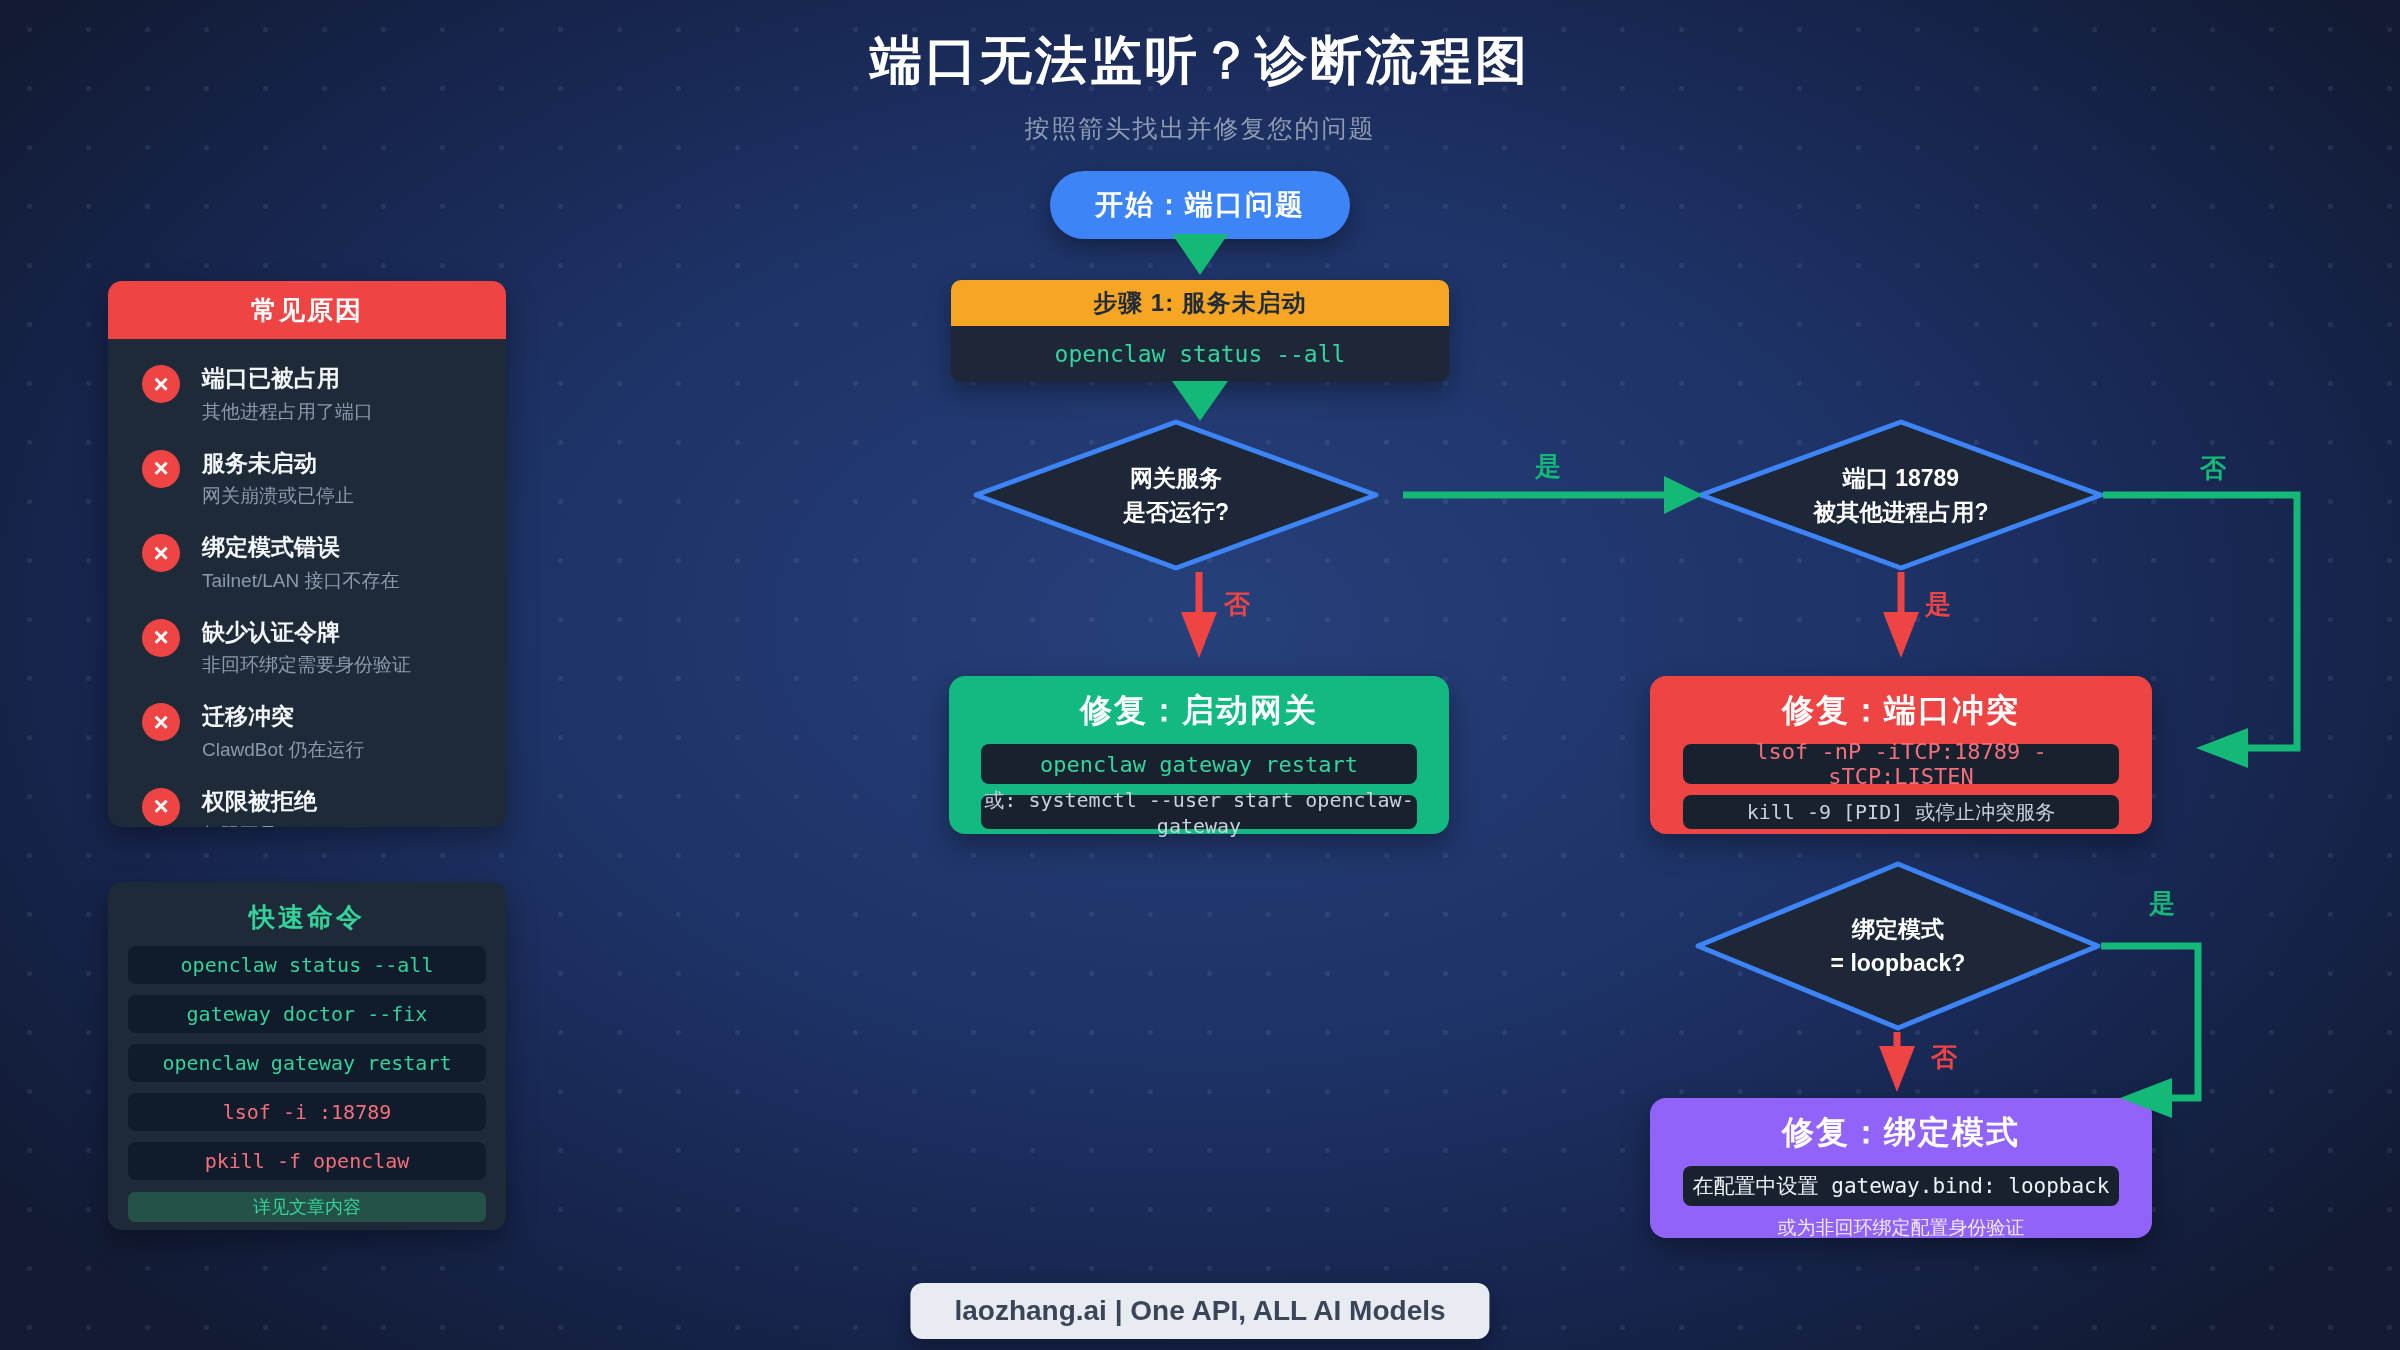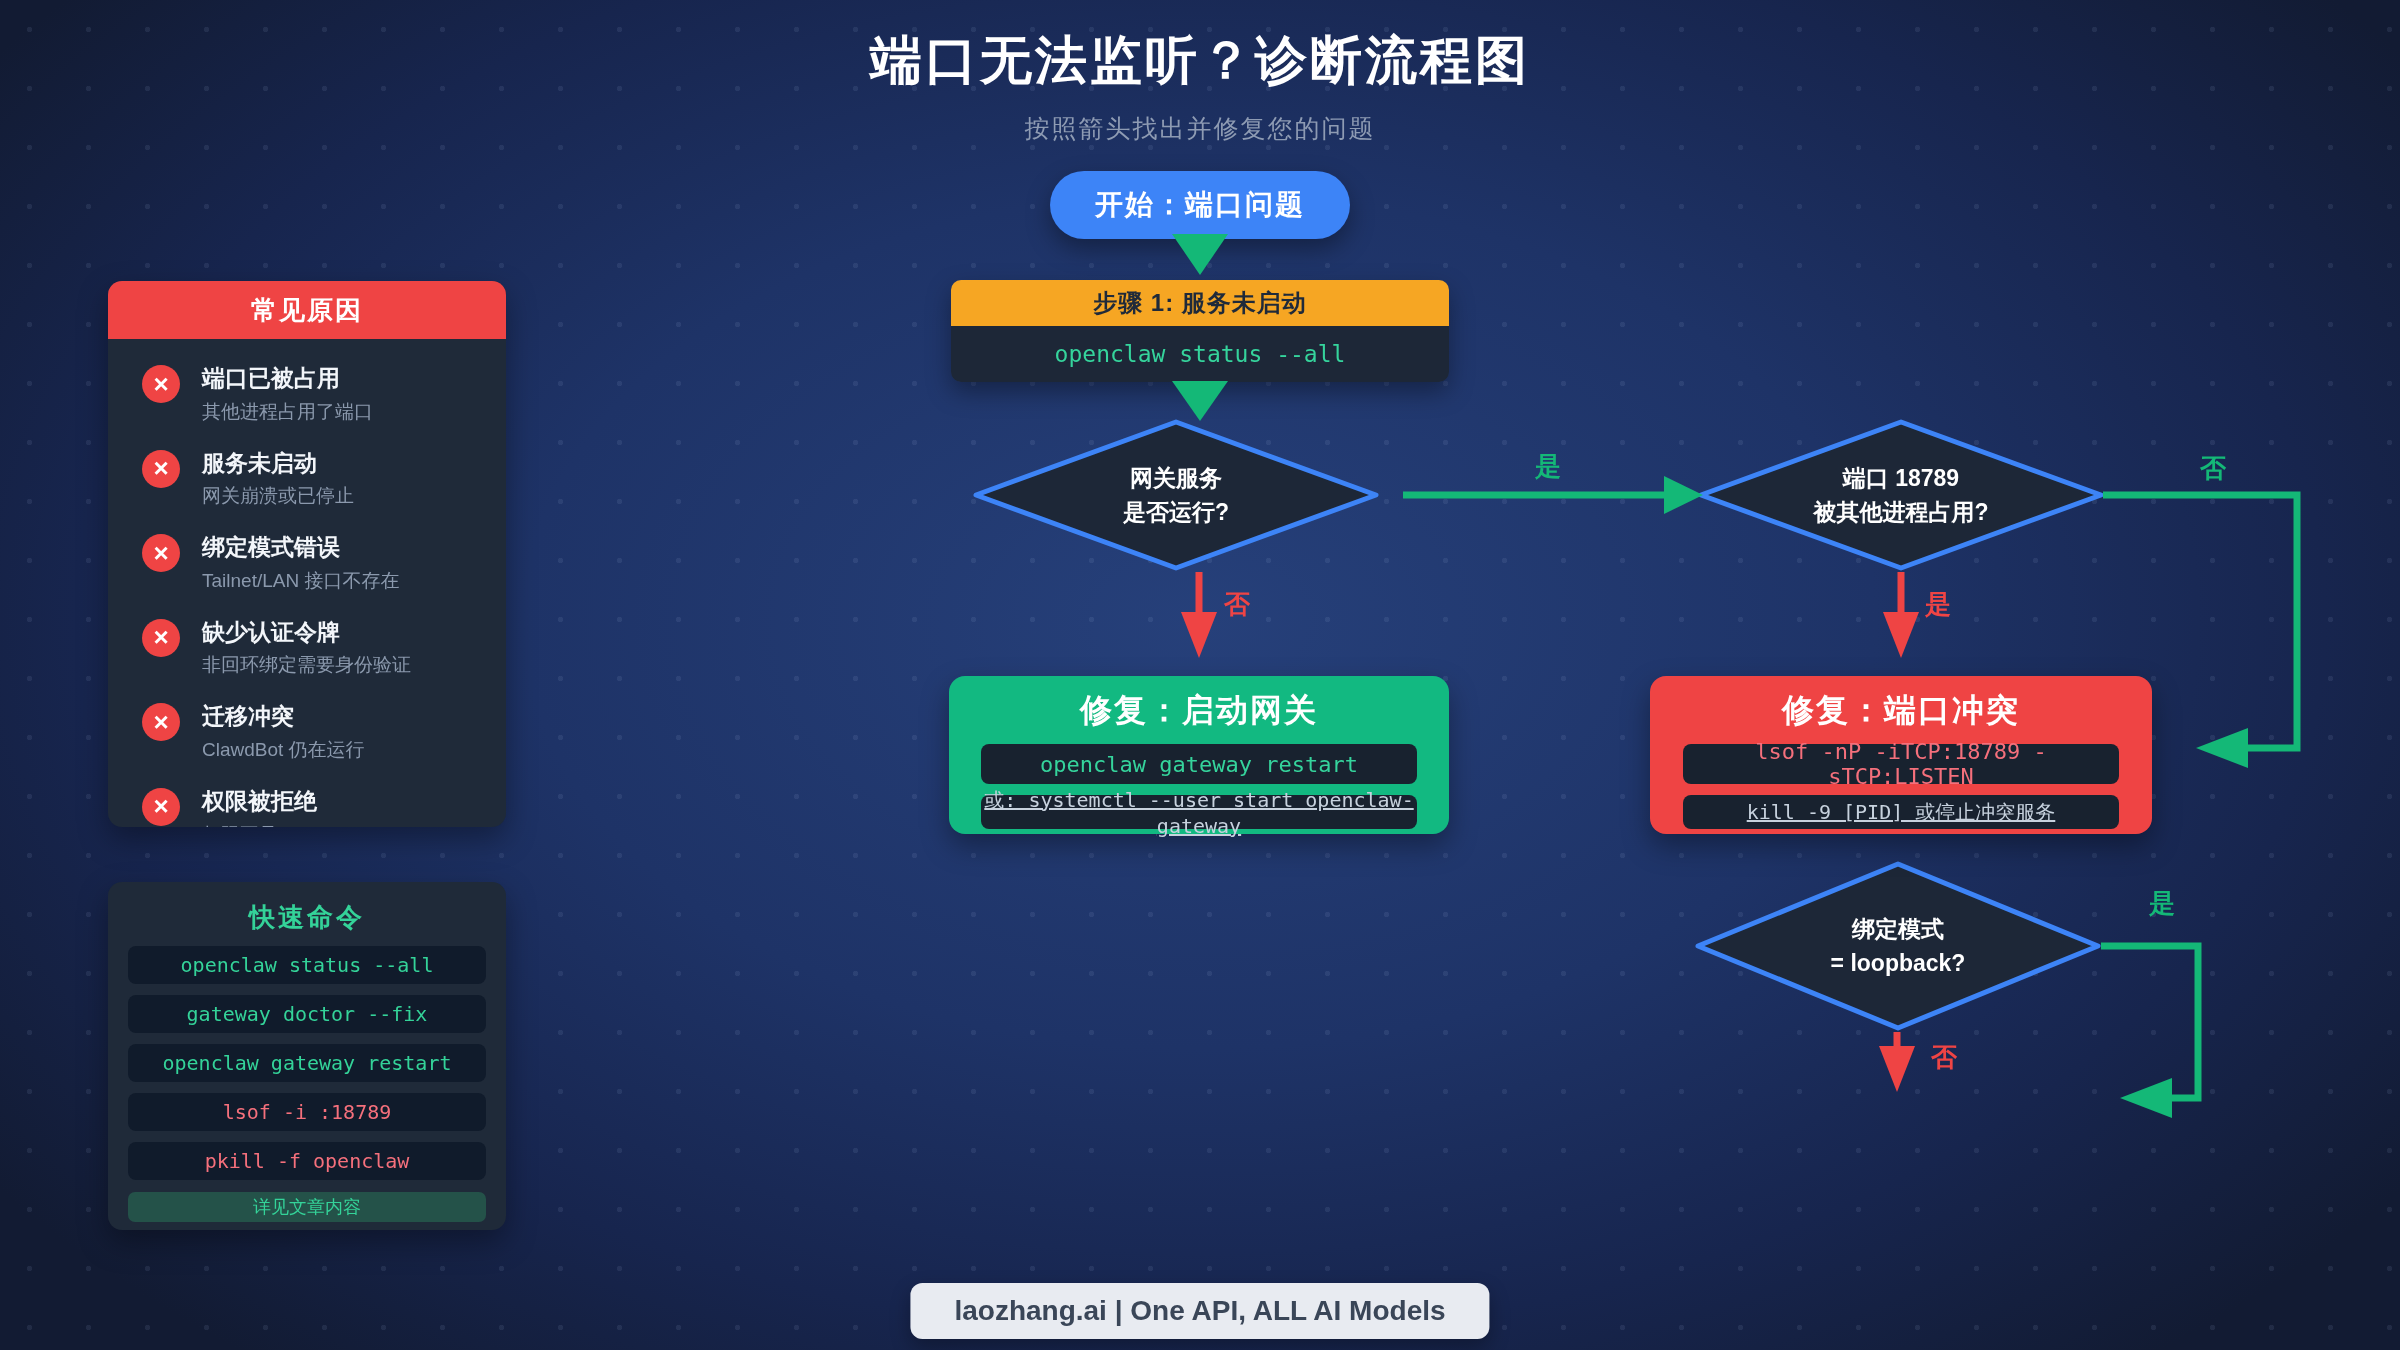--- a/index.html
+++ b/index.html
@@ -62,21 +62,21 @@
   .fixbox { position:absolute; width:502px; border-radius:16px; color:#fff; text-align:center;
             box-shadow:0 12px 28px rgba(0,0,0,0.35); }
   .fixbox-title { margin-top:13px; font-size:32px; font-weight:bold; letter-spacing:2px; }
   .fix-pill { width:436px; margin:11px auto 0; background:#18222f; border-radius:8px;
               display:flex; align-items:center; justify-content:center; }
   .fix-pill.h40 { height:40px; font-size:22px; }
   .fix-pill.h34 { height:34px; font-size:20px; }
   .fix-green { background:#12b981; top:676px; left:949px; width:500px; height:158px; }
   .fix-red   { background:#ef4444; top:676px; left:1650px; height:158px; }
   .fix-purple{ background:#9263f8; top:1098px; left:1650px; height:140px; }
-  .c-green { color:#35d49c; } .c-red { color:#f5707c; } .c-gray { color:#c7d2de;text-decoration:underline; } .c-white { color:#eef2f8; }
+  .c-green { color:#35d49c; } .c-red { color:#f5707c; } .c-gray { color:#c7d2de; } .c-white { color:#eef2f8; }
   .fix-sub { margin-top:9px; font-size:19px; color:#f0eaff; }
 
   .edge-label { position:absolute; transform:translate(-50%,-50%); font-size:26px; font-weight:bold; z-index:6; }
   .lbl-green { color:#14b877; } .lbl-red { color:#ef4444; }
 
   .svg-overlay { position:absolute; inset:0; z-index:5; pointer-events:none; }
   .nodes { position:absolute; inset:0; z-index:2;padding-left:25px; }
 
   .footer-badge { position:absolute; top:1283px; left:50%; transform:translateX(-50%);
                   height:56px; padding:0 44px; background:#e8ebf1; border-radius:12px;
@@ -193,20 +193,25 @@
       <div class="fix-pill h40 mono c-green">openclaw gateway restart</div>
       <div class="fix-pill h34 mono c-gray">或: systemctl --user start openclaw-gateway</div>
     </div>
 
     <div class="fixbox fix-red">
       <div class="fixbox-title">修复：端口冲突</div>
       <div class="fix-pill h40 mono c-red">lsof -nP -iTCP:18789 -sTCP:LISTEN</div>
       <div class="fix-pill h34 mono c-gray">kill -9 [PID] 或停止冲突服务</div>
     </div>
 
+    <div class="fixbox fix-purple">
+      <div class="fixbox-title">修复：绑定模式</div>
+      <div class="fix-pill h40 mono c-white" style="font-size:21px;">在配置中设置 gateway.bind: loopback</div>
+      <div class="fix-sub">或为非回环绑定配置身份验证</div>
+    </div>
   </div>
 
   <svg class="svg-overlay" width="2400" height="1350">
 
     <polygon points="1172,234 1228,234 1200,275" fill="#14b877"></polygon>
 
     <polygon points="1172,381 1228,381 1200,421" fill="#14b877"></polygon>
 
     <line x1="1403" y1="495" x2="1666" y2="495" stroke="#14b877" stroke-width="7"></line>
     <polygon points="1664,476 1664,514 1703,495" fill="#14b877"></polygon>

